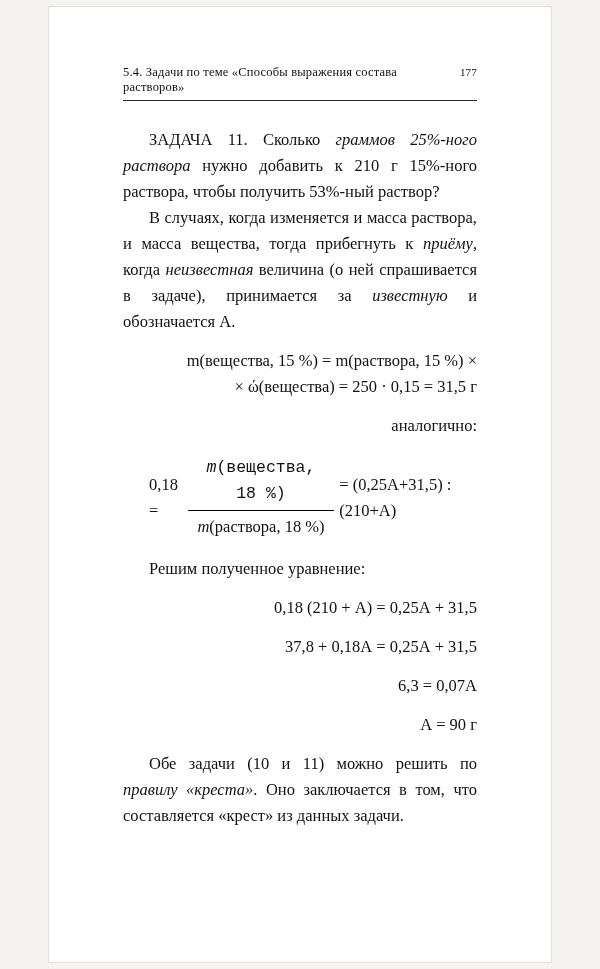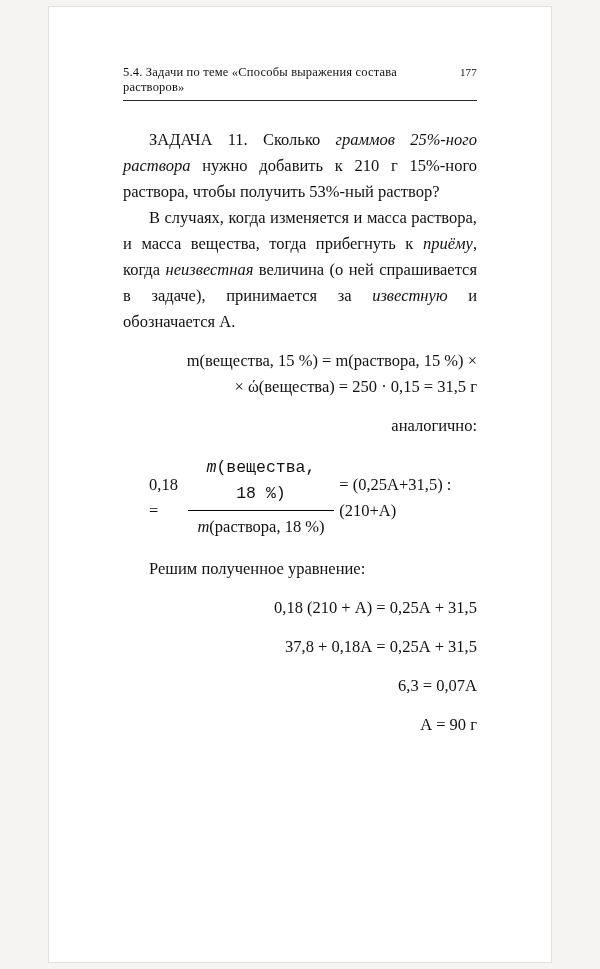--- a/index.html
+++ b/index.html
@@ -78,14 +78,15 @@
           <span class="num"><span class="i">m</span><span>(вещества, 18 %)</span></span>
           <span class="den"><span class="i">m</span><span>(раствора, 18 %)</span></span>
         </span>
         <span> = (0,25А+31,5) : (210+А)</span>
       </div>
       <div class="para"><span>Решим полученное уравнение:</span></div>
       <div class="formula"><span>0,18 (210 + А) = 0,25А + 31,5</span></div>
       <div class="formula"><span>37,8 + 0,18А = 0,25А + 31,5</span></div>
       <div class="formula"><span>6,3 = 0,07А</span></div>
       <div class="formula"><span>А = 90 г</span></div>
+      <div class="para"><span>Обе задачи (10 и 11) можно решить по </span><span class="b i">правилу «креста»</span><span>. Оно заключается в том, что составляется «крест» из данных задачи.</span></div>
     </div>
 </div>
 
 </body></html>

